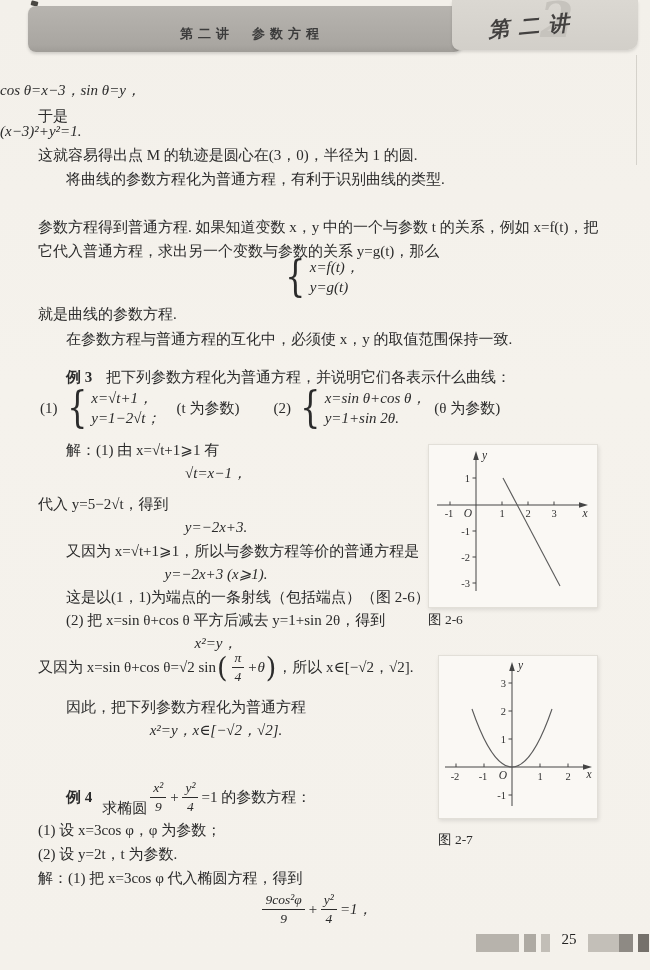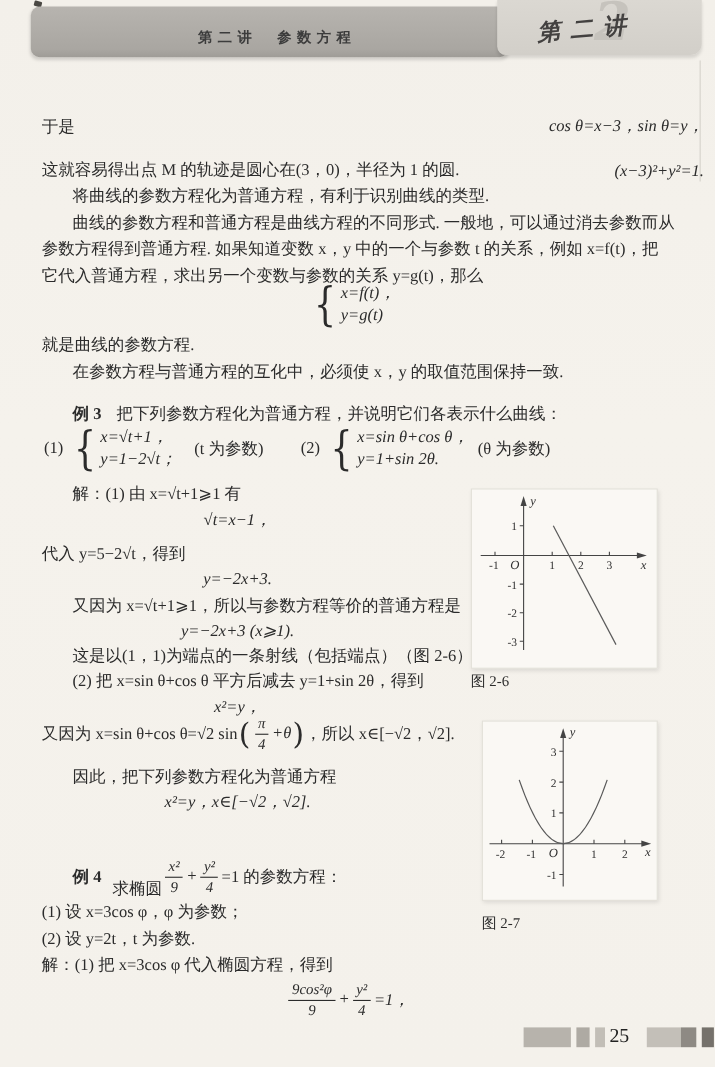--- a/index.html
+++ b/index.html
@@ -1,20 +1,20 @@
 <!DOCTYPE html>
 <html><head>
 <meta charset="utf-8">
 <style>
   html,body{margin:0;padding:0;background:#dddad4;}
   .page{position:relative;width:650px;height:970px;margin:0 auto;overflow:hidden;
         background:linear-gradient(180deg,#f3f0ea 0%,#f5f2ec 40%,#f4f1eb 100%);
         font-family:"Liberation Serif","DejaVu Serif",serif;color:#2b2b2b;font-size:15px;}
   .abs{position:absolute;white-space:nowrap;line-height:20px;}
-  .center-full{left:0;width:640px;text-align:right;margin-top:25px;}
+  .center-full{left:0;width:640px;text-align:left;}
   .center-col{left:0;width:432px;text-align:center;}
   .math{font-style:italic;}
   .boldlab{font-weight:bold;}
   
   .hbar{position:absolute;left:28px;top:6px;width:434px;height:46px;border-radius:8px;
         background:linear-gradient(180deg,#b7b4af,#a9a6a1 85%,#9f9c97);box-shadow:0 2px 3px rgba(0,0,0,.15);}
   .htitle{position:absolute;left:180px;top:25px;font-size:13px;font-weight:bold;letter-spacing:5px;color:#3c3c3c;white-space:nowrap;}
   .htab{position:absolute;left:452px;top:0;width:186px;height:50px;border-radius:0 0 10px 8px;
         background:linear-gradient(180deg,#dbd8d2,#d2cfc9);box-shadow:0 2px 3px rgba(0,0,0,.12);}
   .big2{position:absolute;left:88px;top:-8px;font-size:48px;font-weight:bold;font-style:italic;color:#c6c3bd;font-family:"DejaVu Serif",serif;}
@@ -35,42 +35,41 @@
   .frac .den{padding-top:1px;}
   .bigp{font-size:27px;font-weight:300;line-height:1;font-family:"DejaVu Serif",serif;margin:0 1px;}
   .row{position:absolute;display:flex;align-items:center;white-space:nowrap;}
   
   .figbox{position:absolute;background:#faf8f4;border:1px solid #e2dfd8;box-shadow:1px 2px 4px rgba(0,0,0,.10);}
   .figcap{position:absolute;text-align:left;font-size:13.5px;color:#2b2b2b;}
   svg text{font-family:"Liberation Serif","DejaVu Serif",serif;font-size:10.5px;fill:#303030;}
   svg text.it{font-style:italic;font-size:11.5px;}
   
   .fblock{position:absolute;top:934px;height:18px;}
-  .pagenum{position:absolute;top:931px;left:554px;width:30px;text-align:left;font-size:18px;color:#222;}
+  .pagenum{position:absolute;top:931px;left:554px;width:30px;text-align:center;font-size:15px;color:#222;}
 </style>
 </head>
 <body>
 
 <div class="page">
 
   <div class="inkmark"></div>
   <div class="hbar"></div>
   <div class="htitle">第二讲　参数方程</div>
   <div class="htab">
     <span class="big2">2</span>
     <span class="hand">第二讲</span>
   </div>
   <div class="edgeline"></div>
 
   <div class="abs center-full math" style="top:80px;">cos θ=x−3，sin θ=y，</div>
   <div class="abs" style="left:38px;top:106px;">于是</div>
   <div class="abs center-full math" style="top:121px;">(x−3)²+y²=1.</div>
   <div class="abs" style="left:38px;top:145px;">这就容易得出点 M 的轨迹是圆心在(3，0)，半径为 1 的圆.</div>
   <div class="abs" style="left:66px;top:169px;">将曲线的参数方程化为普通方程，有利于识别曲线的类型.</div>
-  <div class="abs" style="left:66px;top:193px;">曲线的参数方程和普通方程是曲线方程的不同形式. 一般地，可以通过消去参数而从</div>
   <div class="abs" style="left:38px;top:217px;">参数方程得到普通方程. 如果知道变数 x，y 中的一个与参数 t 的关系，例如 x=f(t)，把</div>
   <div class="abs" style="left:38px;top:241px;">它代入普通方程，求出另一个变数与参数的关系 y=g(t)，那么</div>
 
   <div class="row" style="left:282px;top:255px;height:44px;">
     <span class="sys">
       <span class="brace">{</span>
       <span class="col math">
         <span>x=f(t)，</span>
         <span>y=g(t)</span>
       </span>

